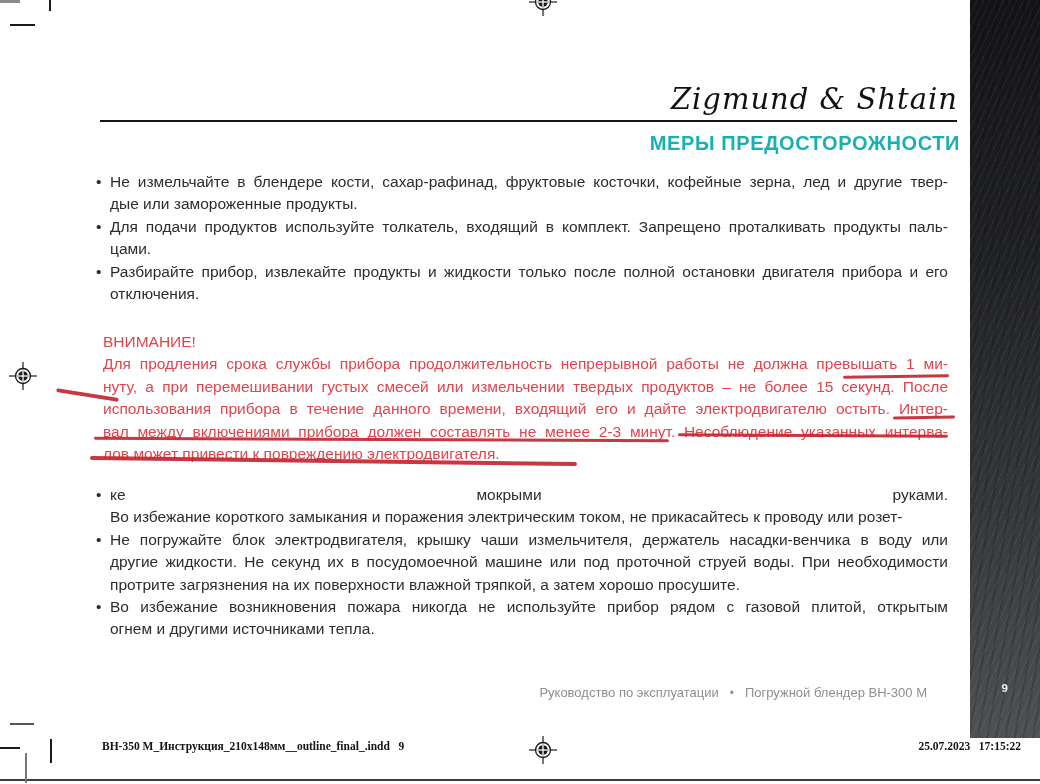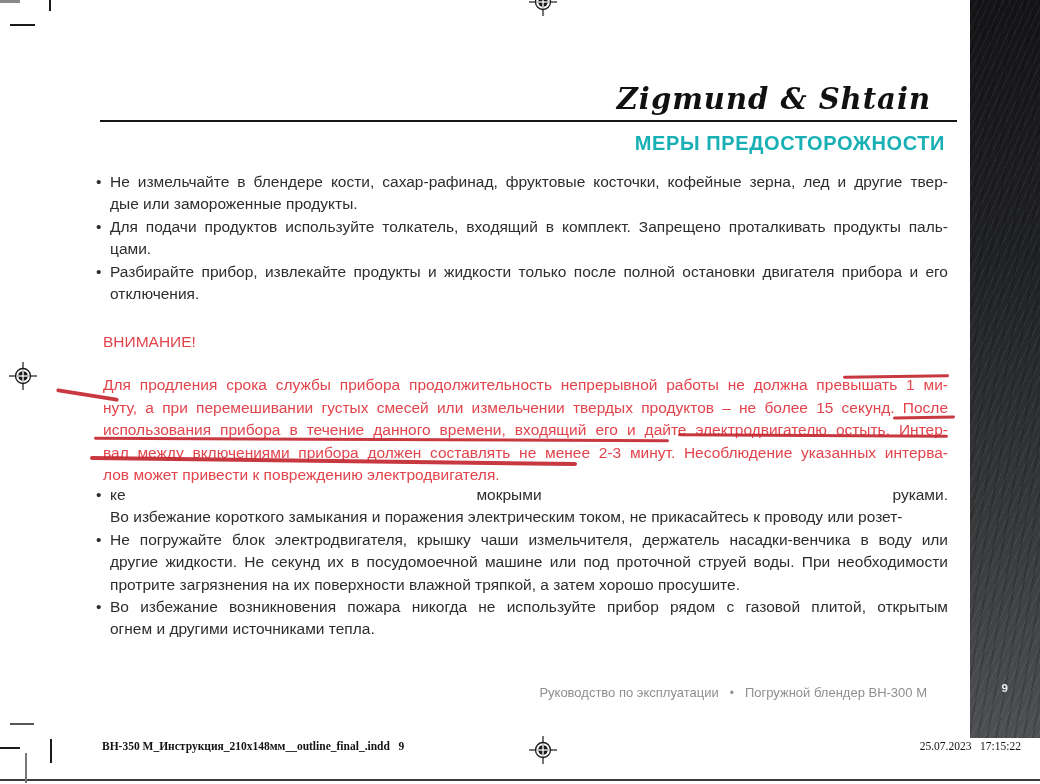--- a/index.html
+++ b/index.html
@@ -24,30 +24,30 @@
       repeating-linear-gradient(100deg, rgba(0,0,0,0.15) 0 2px, rgba(0,0,0,0) 2px 9px),
       linear-gradient(180deg,#141417 0%, #202124 35%, #36383a 70%, #4e5053 100%);
   }
   .strip-page-number{
     position:absolute;top:682px;left:970px;width:70px;text-align:center;
     color:#f2f2f2;font-size:11.5px;font-weight:bold;letter-spacing:0.5px;
   }
 
   
   .brand-logo{
-    position:absolute;top:82px;right:109px;
+    position:absolute;top:82px;right:82px;
     font-family:"DejaVu Serif","Liberation Serif",serif;
-    font-weight:bold;font-style:italic;font-size:29px;color:#111;
+    font-weight:normal;font-style:italic;font-size:29px;color:#111;
     letter-spacing:1px;white-space:nowrap;
   }
   .header-rule{
     position:absolute;left:100px;top:120px;width:857px;height:2px;background:#161616;
   }
   .section-title{
-    position:absolute;top:132px;right:95px;
+    position:absolute;top:132px;right:80px;
     color:var(--accent-teal);font-size:20px;font-weight:bold;letter-spacing:0.6px;
     white-space:nowrap;
   }
 
   
   .bullets{position:absolute;left:96px;width:852px;margin:0;padding:0;list-style:none;}
   .bullets-top{top:171px;}
   .bullets-bottom{top:484px;}
   .bullet-item{display:flex;align-items:flex-start;margin:0;padding:0;}
   .bullet-dot{flex:0 0 14px;font-size:15.5px;line-height:22.4px;color:var(--text-dark);}
@@ -56,21 +56,21 @@
     font-size:15.5px;line-height:22.4px;
     text-align:justify;text-align-last:justify;white-space:normal;
     color:inherit;
   }
   .bullet-lines .tline:last-child,
   .warning-lines .tline:last-child{text-align-last:left;}
 
   
   .warning{position:absolute;left:103px;top:331px;width:845px;color:var(--warning-red);}
   .warning-title{font-size:15.5px;line-height:22.4px;font-weight:normal;margin:0 0 0 0;}
-  .warning-lines{margin-top:21px;}
+  .warning-lines{margin-top:0;}
 
   
   .red-stroke{position:absolute;background:var(--annotation-red);border-radius:3px;opacity:0.92;}
   .stroke-1{left:843px;top:375px;width:106px;height:3px;transform:rotate(-0.8deg);}
   .stroke-2{left:56px;top:393px;width:63px;height:4px;transform:rotate(9deg);}
   .stroke-3{left:893px;top:416px;width:62px;height:3px;transform:rotate(-1.2deg);}
   .stroke-4a{left:94px;top:438px;width:575px;height:3px;transform:rotate(0.25deg);}
   .stroke-4b{left:678px;top:434px;width:270px;height:3px;transform:rotate(0.3deg);}
   .stroke-5{left:90px;top:459px;width:487px;height:4px;transform:rotate(0.7deg);}
 
@@ -83,21 +83,21 @@
 
   
   .slug-filename{
     position:absolute;left:68px;top:740px;
     font-family:"Liberation Serif",serif;font-weight:bold;font-size:11.5px;color:#141414;
     white-space:pre;
     margin-left:34px;
   }
   .slug-datetime{
     position:absolute;right:19px;top:740px;
-    font-family:"Liberation Serif",serif;font-weight:normal;font-size:11.5px;color:#141414;
+    font-family:"Liberation Serif",serif;font-weight:bold;font-size:11.5px;color:#141414;
     white-space:pre;
   }
   .bottom-edge-line{position:absolute;left:0;top:779px;width:1040px;height:2px;background:#3c3c3c;}
 
   
   .crop{position:absolute;background:var(--mark-black);}
   .crop-topleft-bar{left:0;top:0;width:20px;height:3px;background:#8a8a8a;}
   .crop-tl-v{left:49px;top:0;width:2px;height:11px;}
   .crop-tl-h{left:10px;top:24px;width:25px;height:2px;}
   .crop-bl-h1{left:10px;top:723px;width:24px;height:2px;background:#555;}

